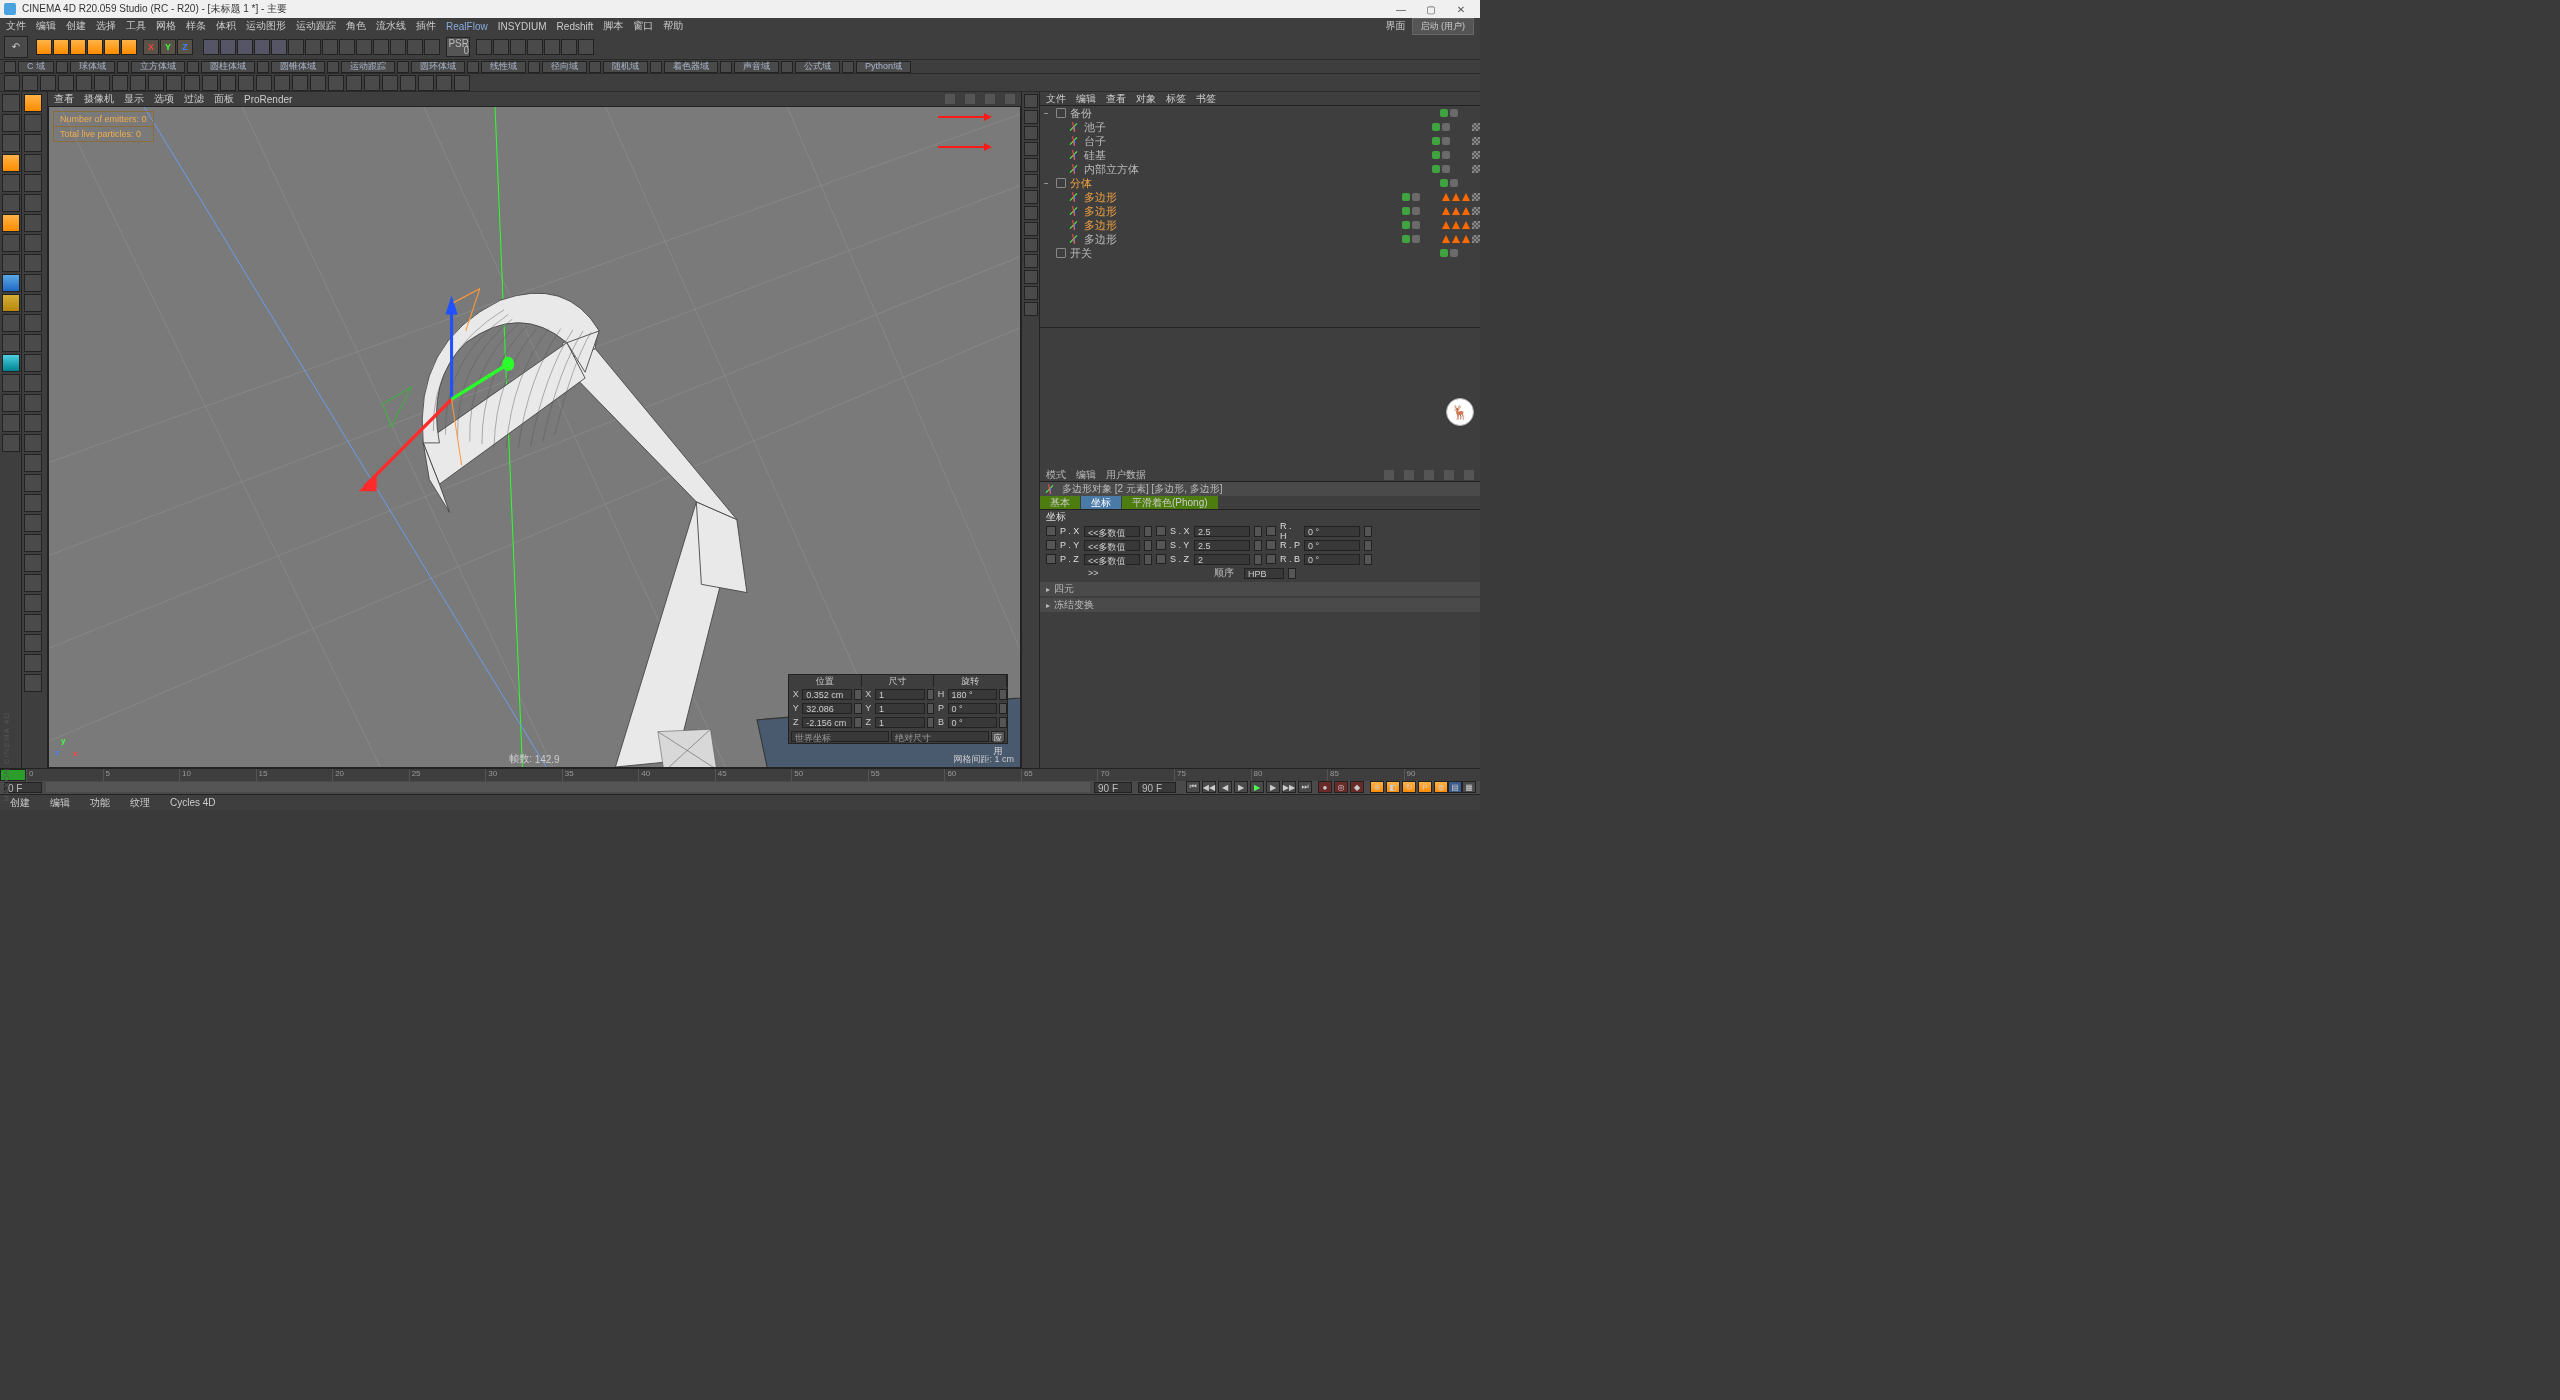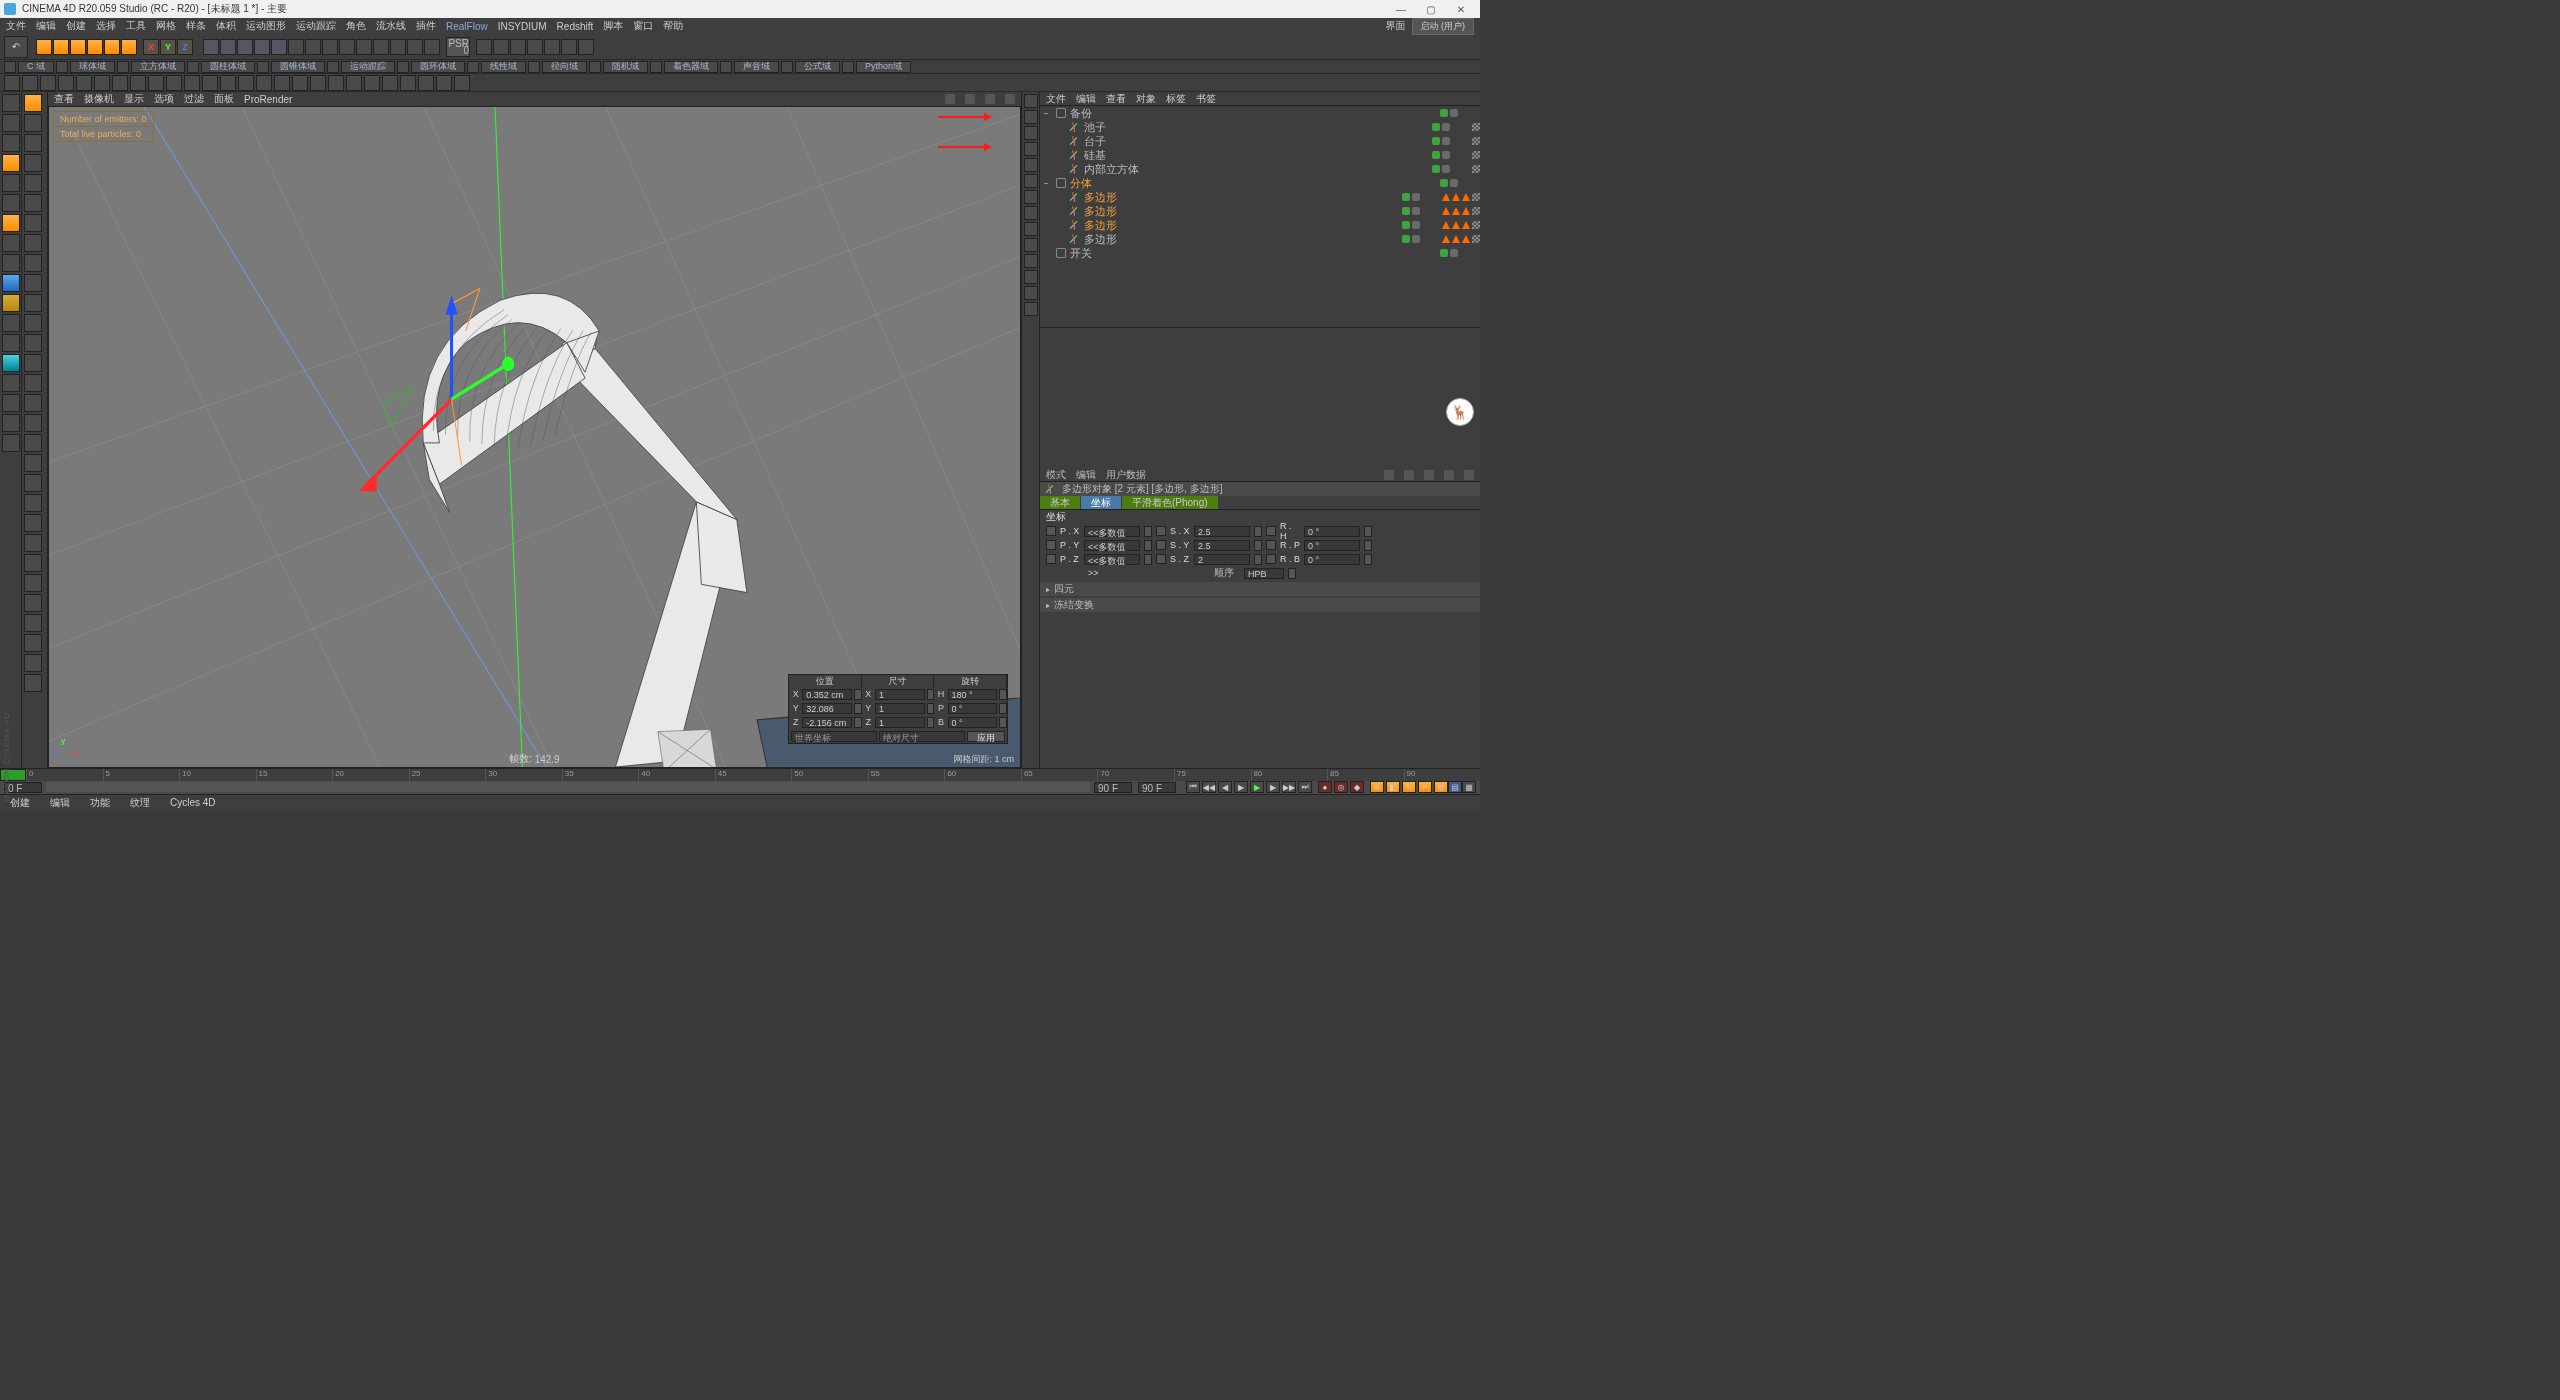--- a/index.html
+++ b/index.html
@@ -133,21 +133,21 @@
 .bt-spacer { flex:1; }
 .coord-panel { position:absolute; bottom:68px; right:472px; width:220px; background:#3e3e3e; border:1px solid #222; }
 .coord-head { height:12px; display:flex; }
 .coord-head div { flex:1; text-align:center; color:#ccc; font-size:9px; border-right:1px solid #222; }
 .cp-row { height:14px; display:flex; align-items:center; }
 .cp-row .cpl { width:14px; color:#ccc; text-align:center; font-size:9px; }
 .cp-row .cpi { width:52px; height:11px; background:#383838; border:1px solid #222; padding:0 3px; color:#ccc; font-size:9px; margin-right:2px; }
 .cp-row .cps { width:8px;height:11px;background:#555;border:1px solid #222; }
 .cp-foot { height:14px; display:flex; gap:2px; padding:2px; }
 .cp-foot .cpsel { flex:1; height:11px; background:#383838; border:1px solid #222; font-size:9px; color:#999; padding:0 3px; }
-.cp-foot .cpbtn { width:38px; height:11px; background:#555; border:1px solid #222; font-size:9px; color:#ddd; text-align:center; }
+.cp-foot .cpbtn { width:14px; height:11px; background:#555; border:1px solid #222; font-size:9px; color:#ddd; text-align:center; }
 
 
 .side-brand { position:absolute; left:2px; bottom:10px; writing-mode:vertical-rl; transform:rotate(180deg); color:#555; font-size:8px; letter-spacing:1px; }
 
 
 .deer { position:absolute; right:6px; top:398px; width:28px; height:28px; border-radius:50%; background:#fff; border:1px solid #aaa; display:flex; align-items:center; justify-content:center; font-size:14px; }
 </style>
 </head>
 <body>
 

